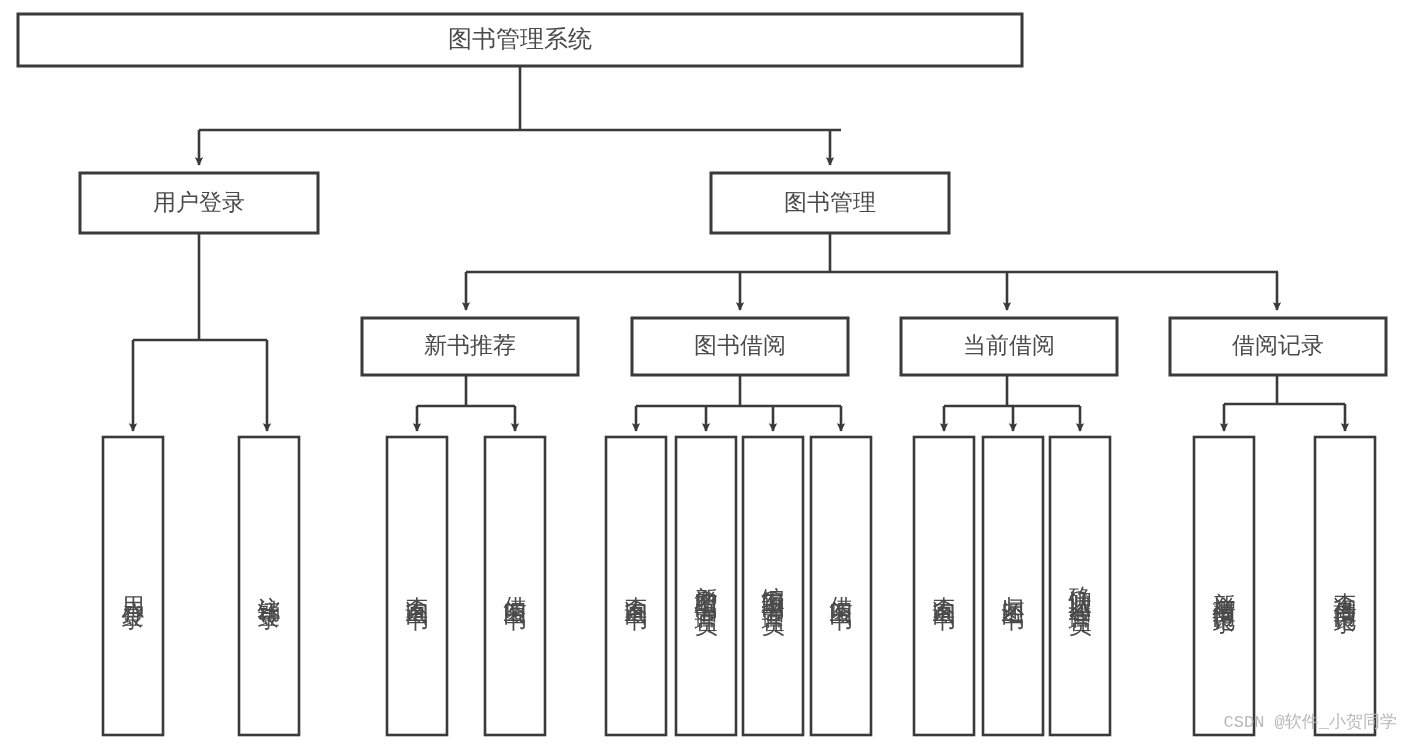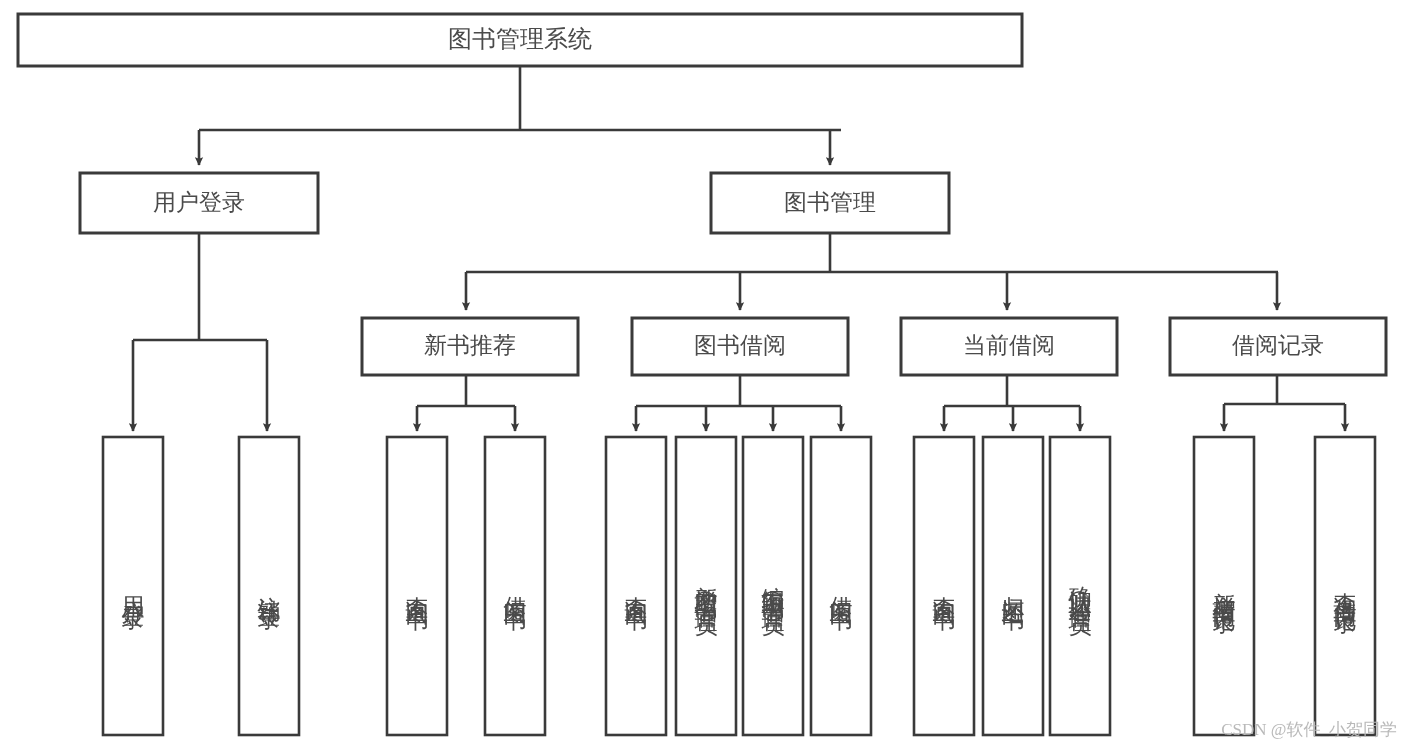--- a/index.html
+++ b/index.html
@@ -65,22 +65,22 @@
     line-height: 1;
     display: flex;
     align-items: center;
     justify-content: center;
     white-space: nowrap;
     pointer-events: none;
   }
   .watermark {
     position: absolute;
     right: 8px;
-    bottom: 6px;
-    font-family: Liberation Serif, serif;
+    bottom: 14px;
+    font-family: Liberation Mono, monospace;
     font-size: 17px;
     color: #b9b9b9;
     white-space: nowrap;
   }
 </style>
 </head>
 <body>
 
 <div id="diagram-root">
 

